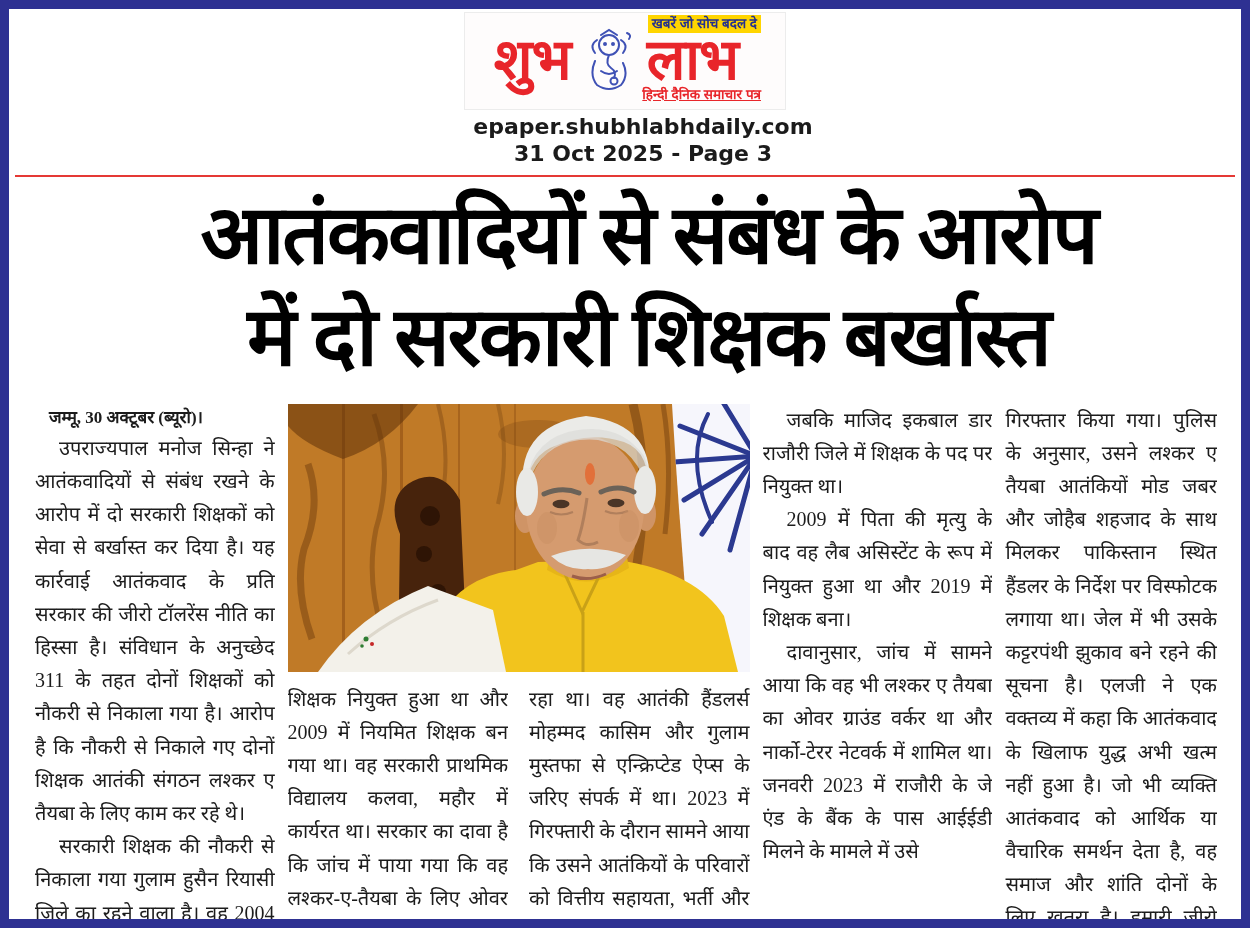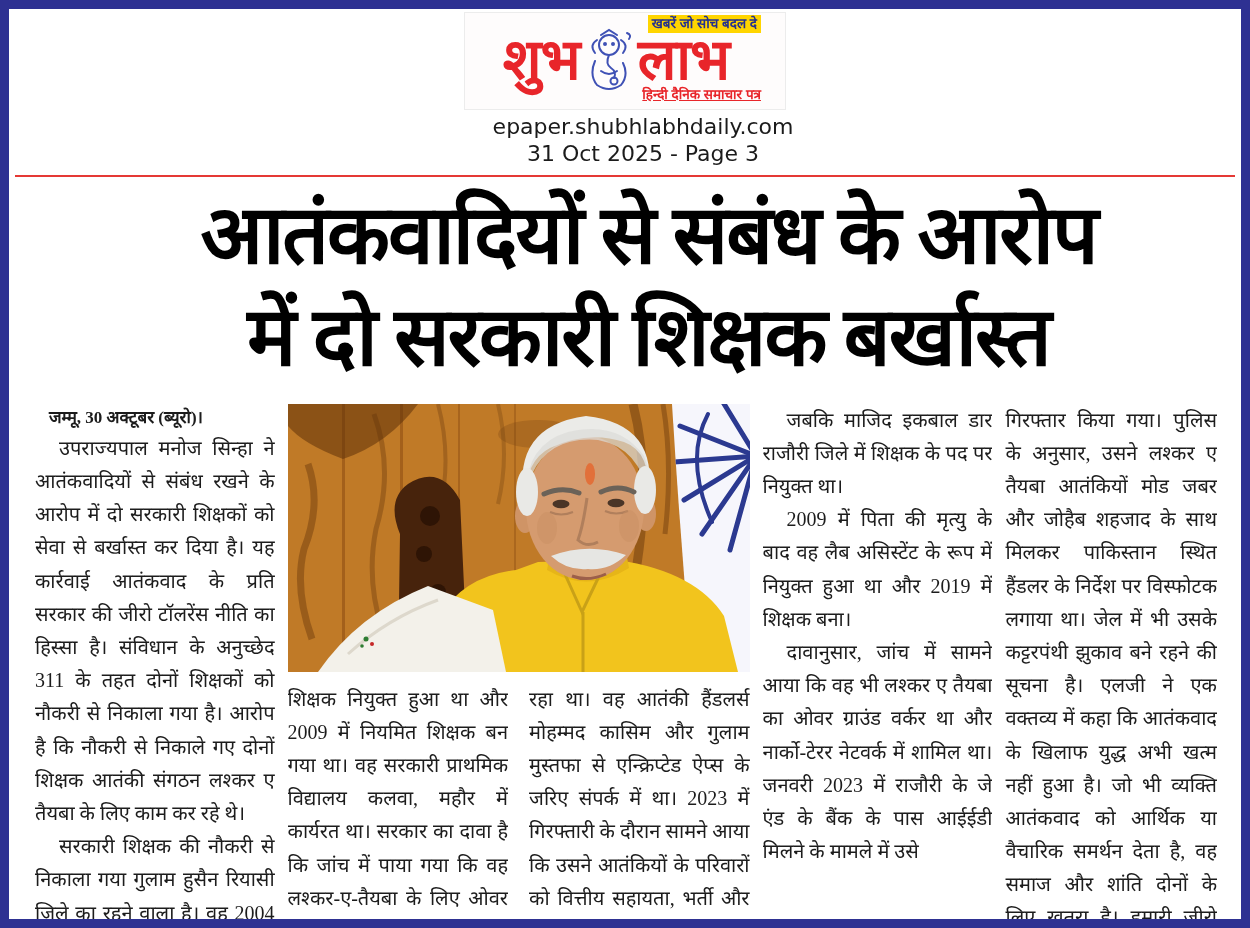--- a/index.html
+++ b/index.html
@@ -20,34 +20,34 @@
     display:flex; flex-direction:column; align-items:center;
     padding:2px 24px 3px 6px;
   }
   .tagline {
     align-self:flex-end;
     background:#ffd500; color:#23308f;
     font-family:"Liberation Sans","DejaVu Sans",sans-serif;
     font-weight:bold; font-size:13.5px; line-height:1.15;
     padding:1px 4px;
   }
-  .logo-row { display:flex; align-items:center; gap:3px; margin-top:-6px; }
+  .logo-row { display:flex; align-items:center; gap:12px; margin-top:-6px; }
   .logo-text {
     color:#e8252a; font-weight:bold; font-size:57px; line-height:1.05;
     letter-spacing:-1px;
   }
   .logo-sub {
     align-self:flex-end; color:#e8252a; font-weight:bold; font-size:13.5px;
     margin-top:-8px; font-family:"Liberation Sans","DejaVu Sans",sans-serif;text-decoration:underline;
   }
   
   .pageinfo {
     text-align:center; margin-top:4px;
     font-family:"DejaVu Sans","Liberation Sans",sans-serif;
-    color:#1b1b1b; font-size:22px; font-weight:400; line-height:1.22;padding-left:36px;
+    color:#1b1b1b; font-size:22px; font-weight:700; line-height:1.22;padding-left:36px;
   }
   .red-rule { border:0; height:2px; background:#e53935; margin:7px 6px 0 6px; }
   
   .headline {
     text-align:center; color:#000; font-weight:bold;
     font-size:82px; line-height:1.25; letter-spacing:-2px;
     margin-top:8px;
     padding-left:47px;
   }
   

